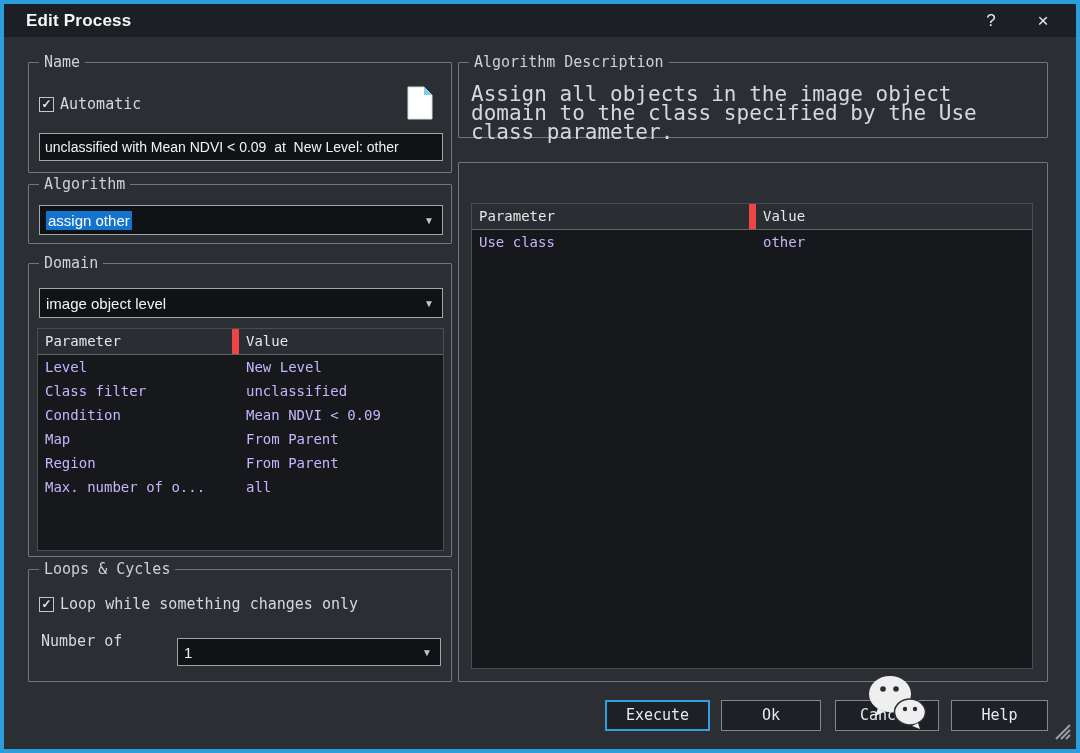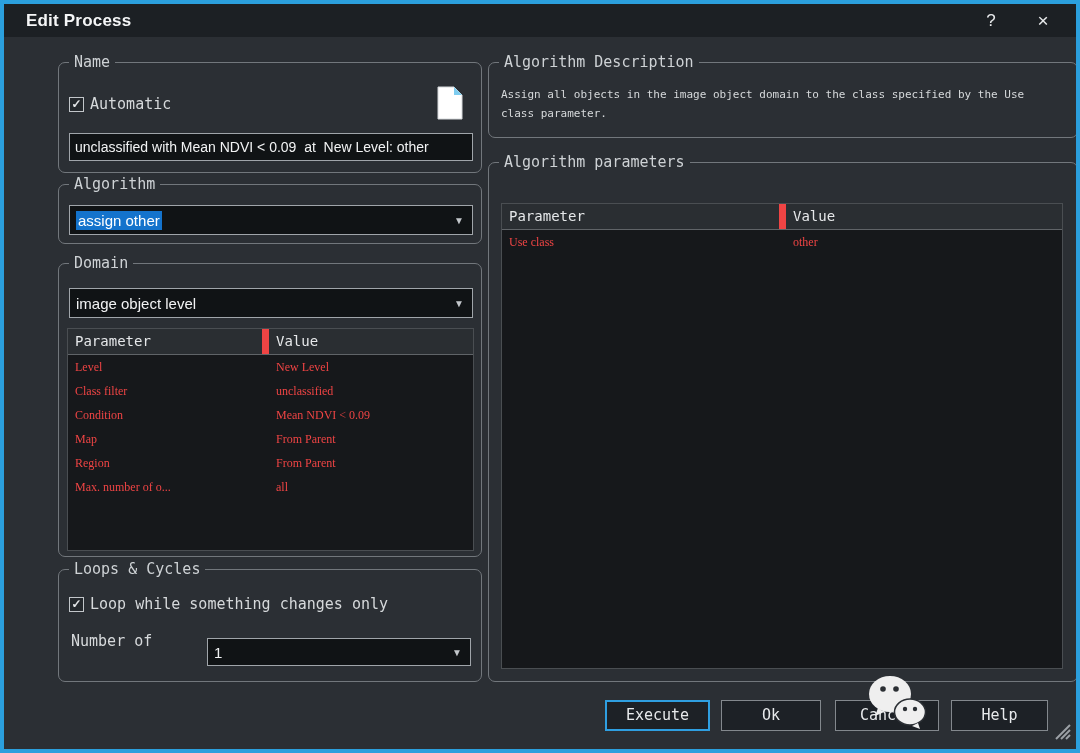--- a/index.html
+++ b/index.html
@@ -22,23 +22,22 @@
     color:#f5f6f7; font-size:17px; font-weight:600; letter-spacing:.2px;
   }
   .tb-btn{
     position:absolute; top:0; width:26px; height:33px; line-height:33px;
     text-align:center; color:#e8eaec; font-size:17px; cursor:pointer;
   }
   .tb-help{ right:72px; }
   .tb-close{ right:20px; font-size:19px; }
   
   .group{
-    position:absolute; border:1px solid #72777c; border-radius:7px;
+    position:absolute; border:1px solid #72777c; border-radius:1px;
     box-sizing:border-box;
-    margin-left:30px;
   }
   .glabel{
     position:absolute; top:-10px; left:10px; padding:0 5px;
     background:#2b2f34; color:#ced2d5; font-family:"DejaVu Sans Mono",monospace;
     font-size:15px; white-space:nowrap;
   }
   
   .field, .combo{
     position:absolute; box-sizing:border-box; background:#101315;
     border:1px solid #a0a5aa; color:#f2f3f4;
@@ -69,30 +68,30 @@
   .ptable{
     position:absolute; box-sizing:border-box; background:#16181b;
     border:1px solid #4a4e52; font-family:"DejaVu Sans Mono",monospace;
     overflow:hidden;
   }
   .thead{
     display:flex; height:25px; line-height:25px; background:#2a2e32;
     border-bottom:1px solid #606468; color:#e6e8ea; font-size:14px;
   }
   .trow{
-    display:flex; height:24px; line-height:24px; color:#ef4444; font-size:12px;font-family:Liberation Serif, serif;
+    display:flex; height:24px; line-height:24px; color:#c4b5fd; font-size:14px;
   }
   .tcell{ padding-left:7px; box-sizing:border-box; white-space:nowrap; overflow:hidden; }
   .thead .tcell.c1{ border-right:7px solid #ef4444; }
   .dom .c1{ width:201px; } .dom .c2{ flex:1; }
   .par .c1{ width:284px; } .par .c2{ flex:1; }
   
   .desc-text{
     position:absolute; left:12px; top:22px; width:555px;
-    color:#d6d9db; font-family:"DejaVu Sans Mono",monospace; font-size:11px;
+    color:#d6d9db; font-family:"DejaVu Sans Mono",monospace; font-size:21px;
     line-height:19px;
   }
   
   .mini-label{
     position:absolute; color:#d6d9db; font-family:"DejaVu Sans Mono",monospace;
     font-size:15px; white-space:nowrap;
   }
   .doc-icon{ position:absolute; cursor:pointer; }
   
   .btn{
@@ -200,21 +199,20 @@
       <span class="arrow" style="font-size:10px;">▼</span>
     </div>
   </div>
 
   <div class="group" style="left:454px; top:58px; width:590px; height:76px;">
     <span class="glabel">Algorithm Description</span>
     <div class="desc-text">Assign all objects in the image object domain to the class specified by the Use class parameter.</div>
   </div>
 
   <div class="group" style="left:454px; top:158px; width:590px; height:520px;">
-    <span class="glabel">Algorithm parameters</span>
     <div class="ptable par" style="left:12px; top:40px; width:562px; height:466px;">
       <div class="thead">
         <span class="tcell c1">Parameter</span>
         <span class="tcell c2">Value</span>
       </div>
       <div class="trow">
         <span class="tcell c1">Use class</span>
         <span class="tcell c2">other</span>
       </div>
     </div>

